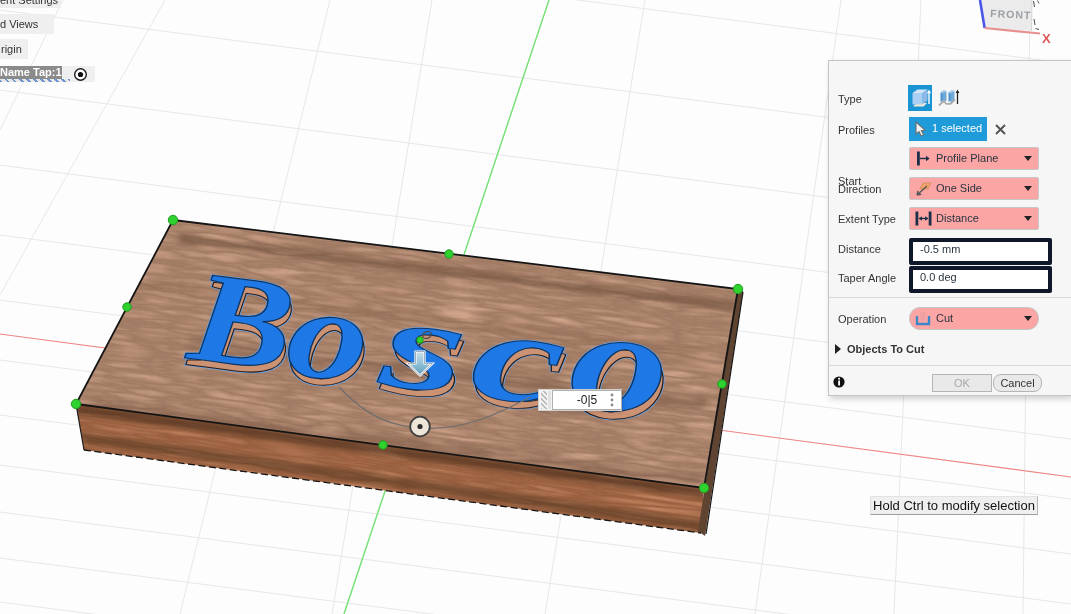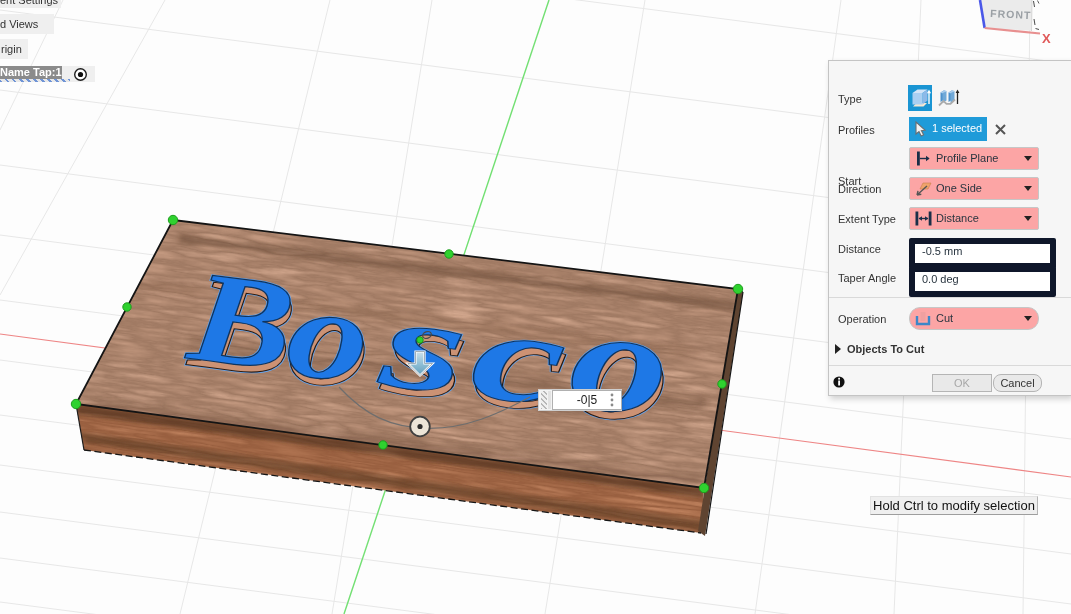--- a/index.html
+++ b/index.html
@@ -11,21 +11,21 @@
   
   #dlg{position:absolute;left:828px;top:60px;width:243px;height:336px;
        background:#f6f6f6;border:1px solid #c4c4c4;border-right:none;
        box-shadow:2px 3px 6px rgba(0,0,0,.18);font-size:11px;color:#333;box-sizing:border-box;}
   #dlghead{position:absolute;left:0;top:0;right:0;height:21px;border-bottom:1px solid #d4d4d4;background:#f1f1f1;}
   #dlghead .t{position:absolute;left:23px;top:4.5px;font-size:11px;color:#454545;letter-spacing:1px;}
   .row-label{position:absolute;left:9px;color:#333;}
   .dd{position:absolute;left:80px;width:128px;height:21px;background:#fca5a5;border:1px solid #c6c6c6;border-radius:2px;}
   .caret{position:absolute;right:6px;top:8px;width:0;height:0;border-left:4px solid transparent;border-right:4px solid transparent;border-top:5px solid #222;}
   .ddtext{position:absolute;left:26px;top:4px;color:#28343f;}
-  .inp{position:absolute;left:80px;width:128px;height:18px;background:#fff;border:6px solid #0f172a;border-radius:2px;color:#28343f;padding:1px 0 0 7px;}
+  .inp{position:absolute;left:80px;width:128px;height:18px;background:#fff;border:4px solid #0f172a;border-radius:2px;color:#28343f;padding:1px 0 0 7px;}
   .btn{position:absolute;top:313px;height:16px;background:#e9e9e9;border:1px solid #b5b5b5;text-align:center;line-height:16px;}
   #tooltip{position:absolute;left:870px;top:496px;width:166px;height:17px;background:#efefef;
      border-top:1px solid #e2e2e2;border-left:1px solid #e2e2e2;border-right:1px solid #b5b5b5;border-bottom:1px solid #9e9e9e;
      color:#111;font-size:13px;line-height:17px;text-align:center;white-space:nowrap;}
   #inputbox{position:absolute;left:538px;top:389px;width:84px;height:22px;background:#f3f3f3;
      border:1px solid #cfcfcf;box-shadow:1px 2px 3px rgba(0,0,0,.12);box-sizing:border-box;}
   #inputbox .hatch{position:absolute;left:2px;top:1px;bottom:1px;width:6px;
      background:repeating-linear-gradient(45deg,#b8b8b8 0 1px,#efefef 1px 3.5px);}
   #inputbox .sep{position:absolute;left:9px;top:1px;bottom:1px;width:3px;background:#e2e2e2;}
   #inputbox .fld{position:absolute;left:13px;top:0px;width:68px;height:18px;background:#fff;border:1px solid #b0b0b0;

